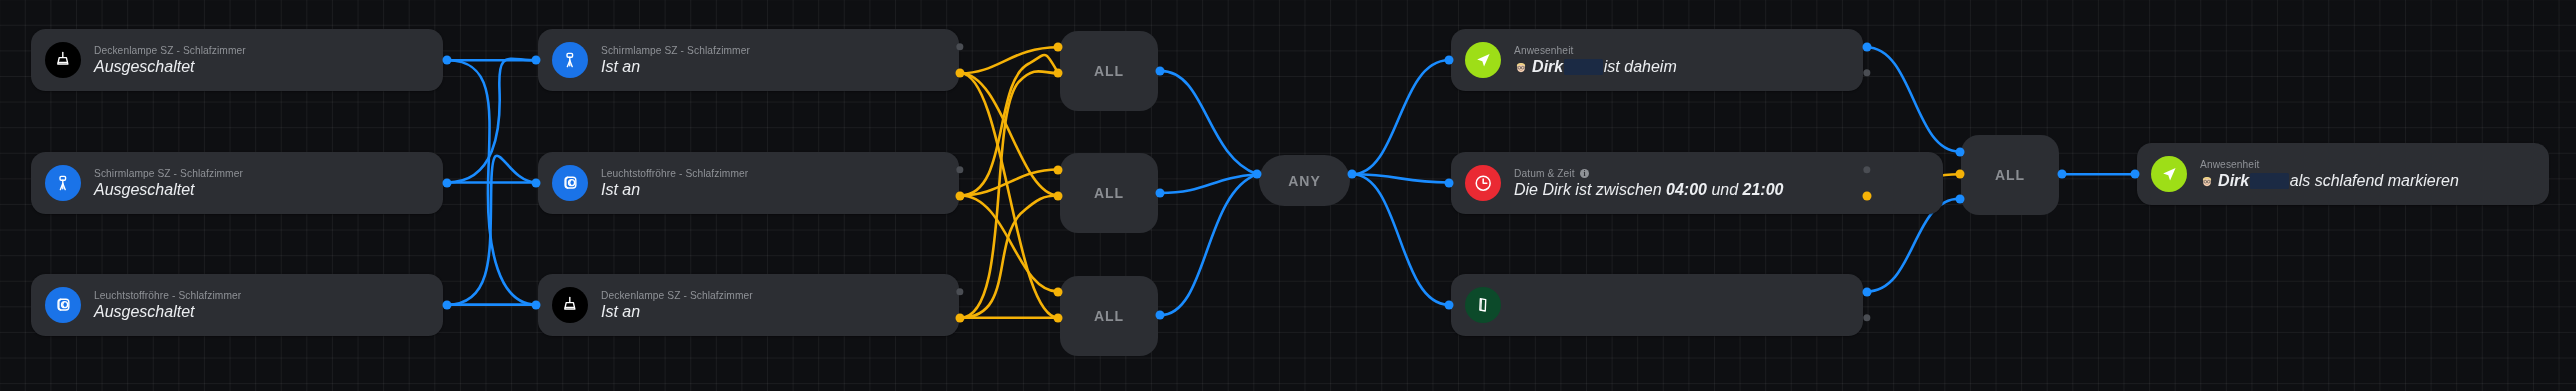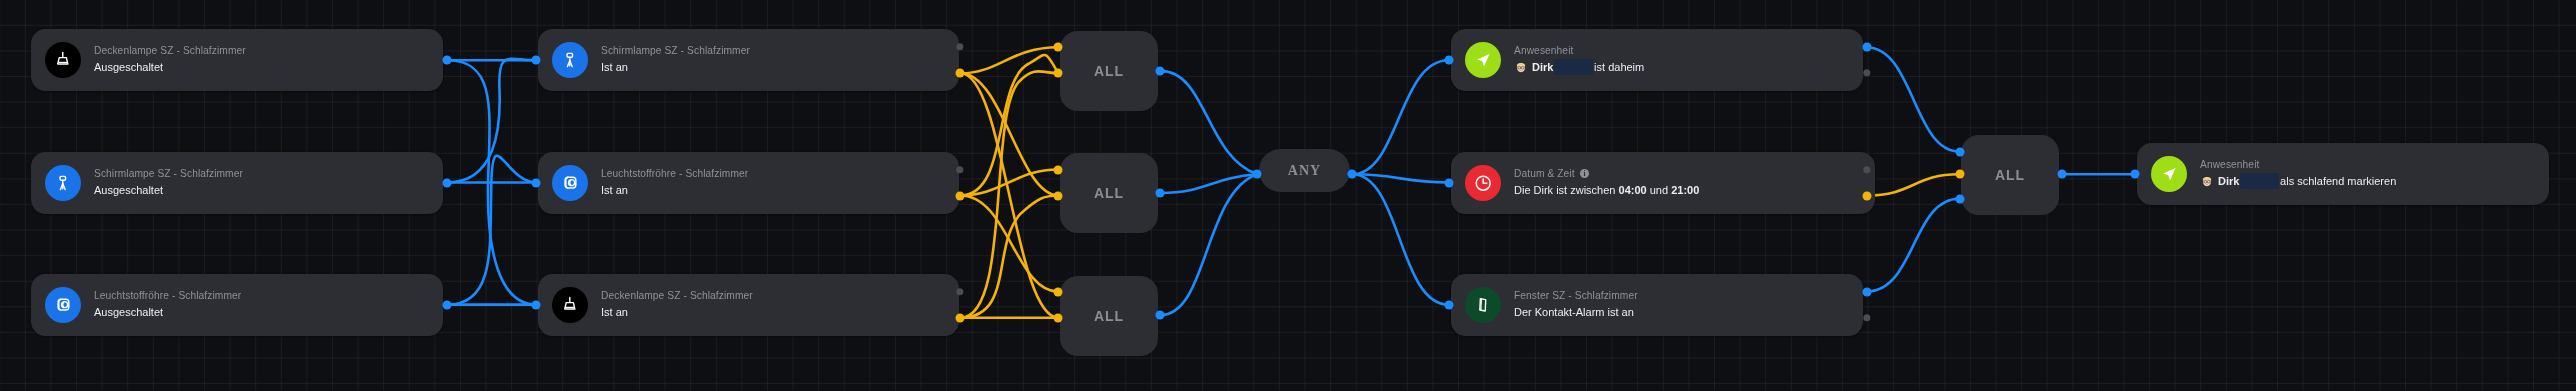--- a/index.html
+++ b/index.html
@@ -76,27 +76,28 @@
     line-height: 13px;
     color: #8f9297;
     white-space: nowrap;
     letter-spacing: 0.1px;
     display: flex;
     align-items: center;
     gap: 4.9px;
   }
 
   .node-sub {
-    font-size: 11px;
+    font-size: 16px;
     line-height: 18px;
     color: #eceef1;
     white-space: nowrap;
     margin-top: 0.8px;
     display: flex;
     align-items: center;
+    font-style: italic;
   }
   .node-sub .strong { font-weight: 700; }
 
   
   .info-badge {
     display: inline-flex;
     width: 9.8px; height: 9.8px;
     border-radius: 50%;
     background: #8f9297;
     color: #2c2e33;
@@ -236,21 +237,21 @@
   <div id="logic-layer">
       <div class="logic-node logic-all" style="left: 1060px; top: 31px; width: 98px; height: 80px;">
         <span>ALL</span>
       </div>
       <div class="logic-node logic-all" style="left: 1060px; top: 153px; width: 98px; height: 80px;">
         <span>ALL</span>
       </div>
       <div class="logic-node logic-all" style="left: 1060px; top: 276px; width: 98px; height: 80px;">
         <span>ALL</span>
       </div>
-      <div class="logic-node logic-any" style="left: 1259px; top: 149px; width: 91px; height: 43px; font-family: Liberation Serif, serif;">
+      <div class="logic-node logic-any" style="left: 1259px; top: 155px; width: 91px; height: 51px;">
         <span>ANY</span>
       </div>
       <div class="logic-node logic-all" style="left: 1961px; top: 135px; width: 98px; height: 80px;">
         <span>ALL</span>
       </div>
     </div>
   <div id="node-layer">
       <div class="node" style="left: 31px; top: 29px; width: 412px; height: 62px;">
         <div class="node-icon" style="background: rgb(0, 0, 0);">
           <svg width="19.6" height="19.6" viewBox="0 0 24 24">
@@ -375,21 +376,21 @@
                 <circle cx="14.8" cy="13.2" r="2.3" fill="none" stroke="#3b3b3b" stroke-width="1"></circle>
                 <line x1="11.5" y1="13.1" x2="12.5" y2="13.1" stroke="#3b3b3b" stroke-width="1"></line>
                 <path d="M10.2 17.6 q1.8 1.2 3.6 0" stroke="#b9866a" stroke-width="1" fill="none" stroke-linecap="round"></path>
               </svg></span>
             <span class="strong" style="white-space: pre;">Dirk</span>
             <span class="redacted"></span>
             <span style="white-space: pre;">ist daheim</span>
           </div>
         </div>
       </div>
-      <div class="node" style="left: 1451px; top: 152px; width: 424px; height: 62px;">
+      <div class="node" style="left: 1451px; top: 152px; width: 492px; height: 62px;">
         <div class="node-icon" style="background: rgb(234, 42, 51);">
           <svg width="20.4" height="20.4" viewBox="0 0 24 24">
             <circle cx="12" cy="12" r="8.2" stroke="#ffffff" fill="none" stroke-width="1.8"></circle>
             <path d="M12 7.2 V12 H16.2" stroke="#ffffff" fill="none" stroke-width="1.8" stroke-linecap="round" stroke-linejoin="round"></path>
           </svg>
         </div>
         <div class="node-text">
           <div class="node-title">
             <span>Datum &amp; Zeit</span>
             <span class="info-badge">i</span>
@@ -401,28 +402,20 @@
             <span class="strong" style="white-space: pre;">21:00</span>
           </div>
         </div>
       </div>
       <div class="node" style="left: 1451px; top: 274px; width: 412px; height: 62px;">
         <div class="node-icon" style="background: rgb(12, 74, 42);">
           <svg width="19.6" height="19.6" viewBox="0 0 24 24">
             <path d="M9.0 4.4 L15.6 5.6 L15.0 19.6 L8.4 18.4 Z" stroke="#ffffff" fill="none" stroke-width="1.7" stroke-linejoin="round"></path>
             <line x1="10.3" y1="4.9" x2="9.7" y2="18.9" stroke="#ffffff" stroke-width="1.4"></line>
           </svg>
-        </div>
-        <div class="node-text">
-          <div class="node-title">
-            <span>Fenster SZ - Schlafzimmer</span>
-          </div>
-          <div class="node-sub">
-            <span>Der Kontakt-Alarm ist an</span>
-          </div>
         </div>
       </div>
       <div class="node" style="left: 2137px; top: 143px; width: 412px; height: 62px;">
         <div class="node-icon" style="background: rgb(158, 222, 23);">
           <svg width="20.4" height="20.4" viewBox="0 0 24 24">
             <path d="M19.5 4.6 L4.9 11.1 L11.0 13.1 L13.0 19.3 Z" fill="#ffffff"></path>
           </svg>
         </div>
         <div class="node-text">
           <div class="node-title">

